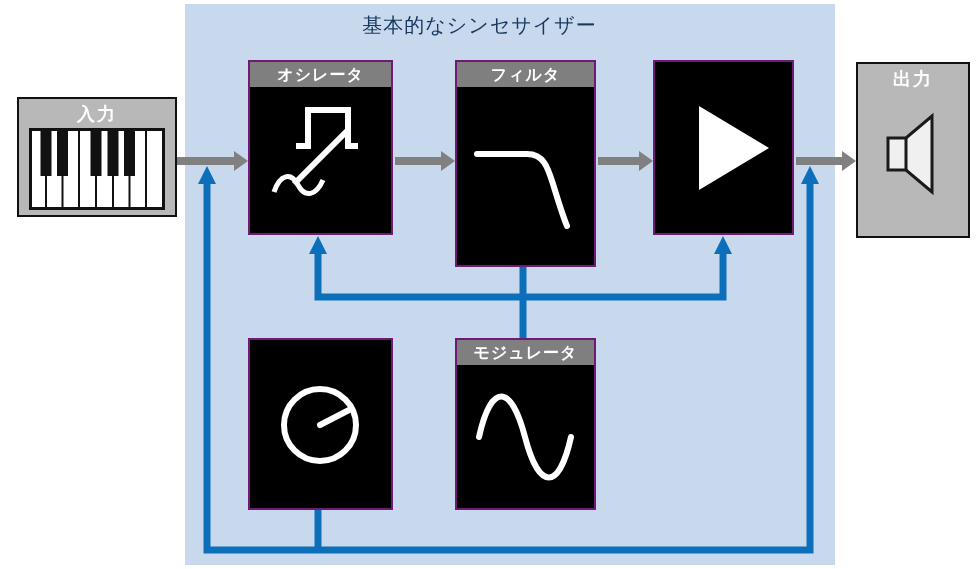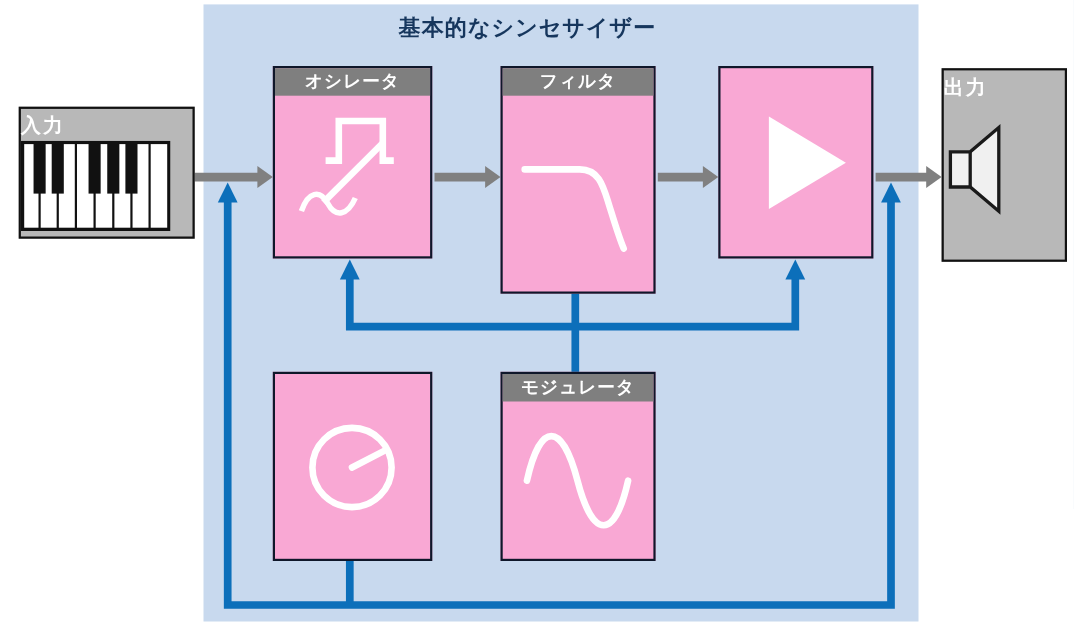--- a/index.html
+++ b/index.html
@@ -3,35 +3,35 @@
 <meta charset="utf-8">
 <style>
   html,body{margin:0;padding:0;background:#ffffff;}
   .canvas{
     position:relative;width:976px;height:569px;background:#ffffff;
     font-family:"Liberation Sans",sans-serif;overflow:hidden;
   }
   .panel{position:absolute;left:185px;top:4px;width:650px;height:561px;background:#c8d9ee;}
   .diagram-title{
     position:absolute;left:185px;top:12px;width:589px;text-align:center;
-    font-size:20px;font-weight:bold;color:#16365d;letter-spacing:1px;
+    font-size:20px;font-weight:normal;color:#16365d;letter-spacing:1px;
   }
   .module{
-    position:absolute;background:#f9a8d4;border:2px solid #0f172a;box-sizing:border-box;
+    position:absolute;background:#000000;border:2px solid #701a75;box-sizing:border-box;
     display:flex;flex-direction:column;
   }
   .module-header{
     background:#7f7f7f;color:#ffffff;font-weight:bold;font-size:16px;
     text-align:center;padding:4px 0 3px 0;line-height:1.15;letter-spacing:1px;
   }
   .module-header.two-line{font-size:12px;padding:3px 0 2px 0;letter-spacing:0;}
   .module-body{flex:1;display:flex;align-items:center;justify-content:center;}
   .io-box{
     position:absolute;background:#b8b8b8;border:2px solid #111;box-sizing:border-box;
-    display:flex;flex-direction:column;
+    display:flex;flex-direction:column;align-items:center;
   }
   .io-label{color:#ffffff;font-weight:bold;font-size:18px;margin-top:3px;letter-spacing:2px;}
   .arrows{position:absolute;left:0;top:0;pointer-events:none;}
   svg{display:block;}
 </style>
 </head>
 <body>
 
 <div class="canvas">
 

